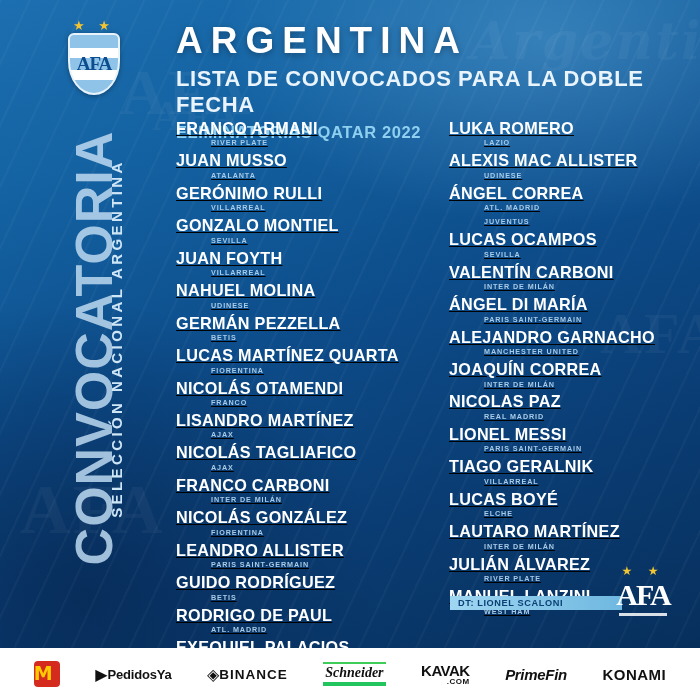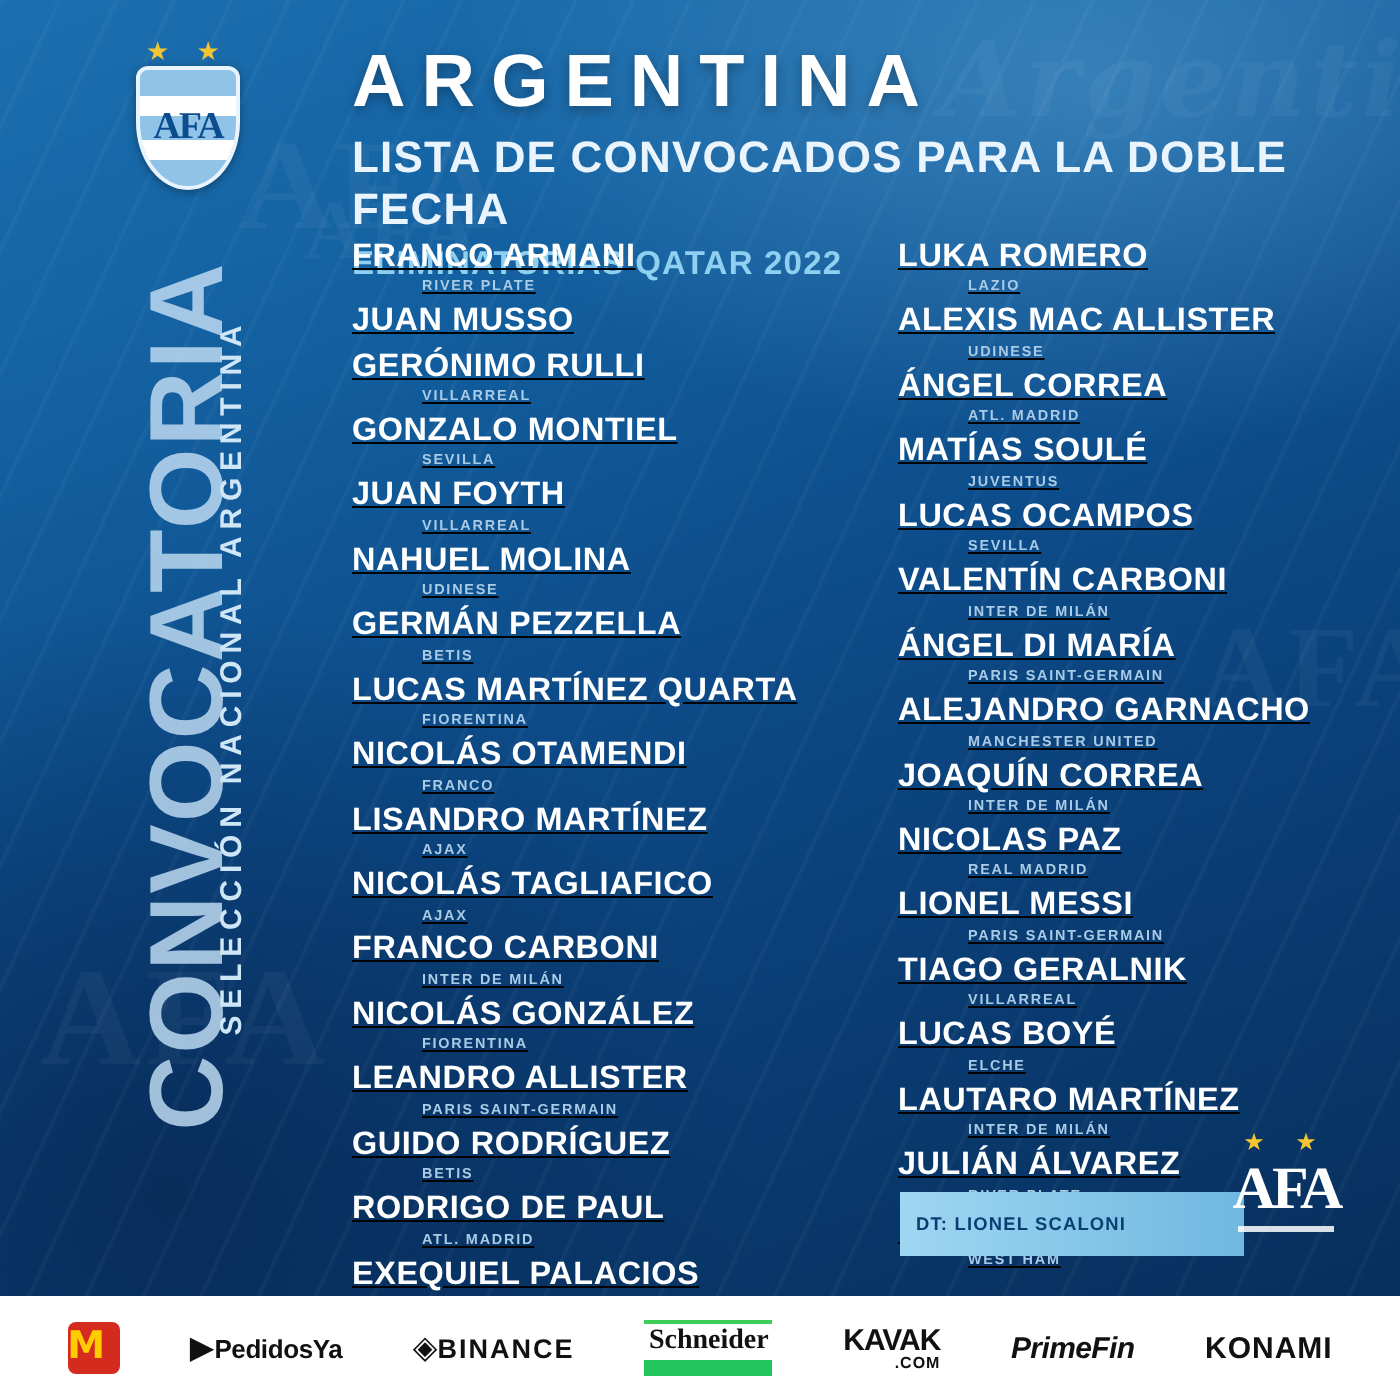--- a/index.html
+++ b/index.html
@@ -160,21 +160,21 @@
     letter-spacing: 0.9px;
     line-height: 1.3;
     margin-top: 1px;
     padding-left: 35px;
   }
 
   
   .coach {
     position: absolute;
     left: 450px; top: 596px;
-    width: 172px; height: 32px;
+    width: 172px; height: 14px;
     background: linear-gradient(90deg,#9fd6f2 0%, #6fb8e0 100%);
     display: flex; align-items: center;
     padding-left: 8px;
   }
   .coach span {
     font-size: 9.2px;
     font-weight: bold;
     color: #0b3f74;
     letter-spacing: 0.6px;
   }
@@ -219,21 +219,21 @@
     white-space: nowrap;
   }
   .sp-mcd {
     width: 26px; height: 26px; border-radius: 4px;
     background: #d52b1e; color: #ffcc00;
     font-weight: bold; font-size: 19px; line-height: 24px;
     font-family: "DejaVu Sans", sans-serif;
   }
   .sp-pedidos { font-size: 13px; font-weight: bold; color: #111; letter-spacing: -0.2px; }
   .sp-binance { font-size: 13.5px; font-weight: bold; letter-spacing: 1px; }
-  .sp-schneider { font-size: 14px; font-weight: bold; font-family: "Liberation Serif", serif; border-top:2px solid #3dcd58; border-bottom:8px solid #22c55e; padding:1px 2px;}
+  .sp-schneider { font-size: 14px; font-weight: bold; font-family: "Liberation Serif", serif; border-top:2px solid #3dcd58; border-bottom:4px solid #22c55e; padding:1px 2px;font-style:italic;}
   .sp-kavak { font-size: 15px; font-weight: bold; letter-spacing: -0.5px; }
   .sp-kavak .dotcom { display:block; font-size:8px; letter-spacing:0.5px; text-align:right; margin-top:-2px;}
   .sp-prime { font-size: 15px; font-weight: bold; font-style: italic; letter-spacing: -0.3px;}
   .sp-konami { font-size: 15px; font-weight: bold; letter-spacing: 0.5px;}
 </style>
 </head>
 <body>
 
 <div class="poster">
 
@@ -262,20 +262,21 @@
   </div>
 
   <div class="cols">
     <div class="col">
       <div class="player">
           <div class="pname">FRANCO ARMANI</div>
           <div class="pclub">RIVER PLATE</div>
         </div>
       <div class="player">
           <div class="pname">JUAN MUSSO</div>
+          <div class="pclub">ATALANTA</div>
         </div>
       <div class="player">
           <div class="pname">GERÓNIMO RULLI</div>
           <div class="pclub">VILLARREAL</div>
         </div>
       <div class="player">
           <div class="pname">GONZALO MONTIEL</div>
           <div class="pclub">SEVILLA</div>
         </div>
       <div class="player">
@@ -338,21 +339,20 @@
         </div>
       <div class="player">
           <div class="pname">ALEXIS MAC ALLISTER</div>
           <div class="pclub">UDINESE</div>
         </div>
       <div class="player">
           <div class="pname">ÁNGEL CORREA</div>
           <div class="pclub">ATL. MADRID</div>
         </div>
       <div class="player">
-          <div class="pname">MATÍAS SOULÉ</div>
           <div class="pclub">JUVENTUS</div>
         </div>
       <div class="player">
           <div class="pname">LUCAS OCAMPOS</div>
           <div class="pclub">SEVILLA</div>
         </div>
       <div class="player">
           <div class="pname">VALENTÍN CARBONI</div>
           <div class="pclub">INTER DE MILÁN</div>
         </div>

